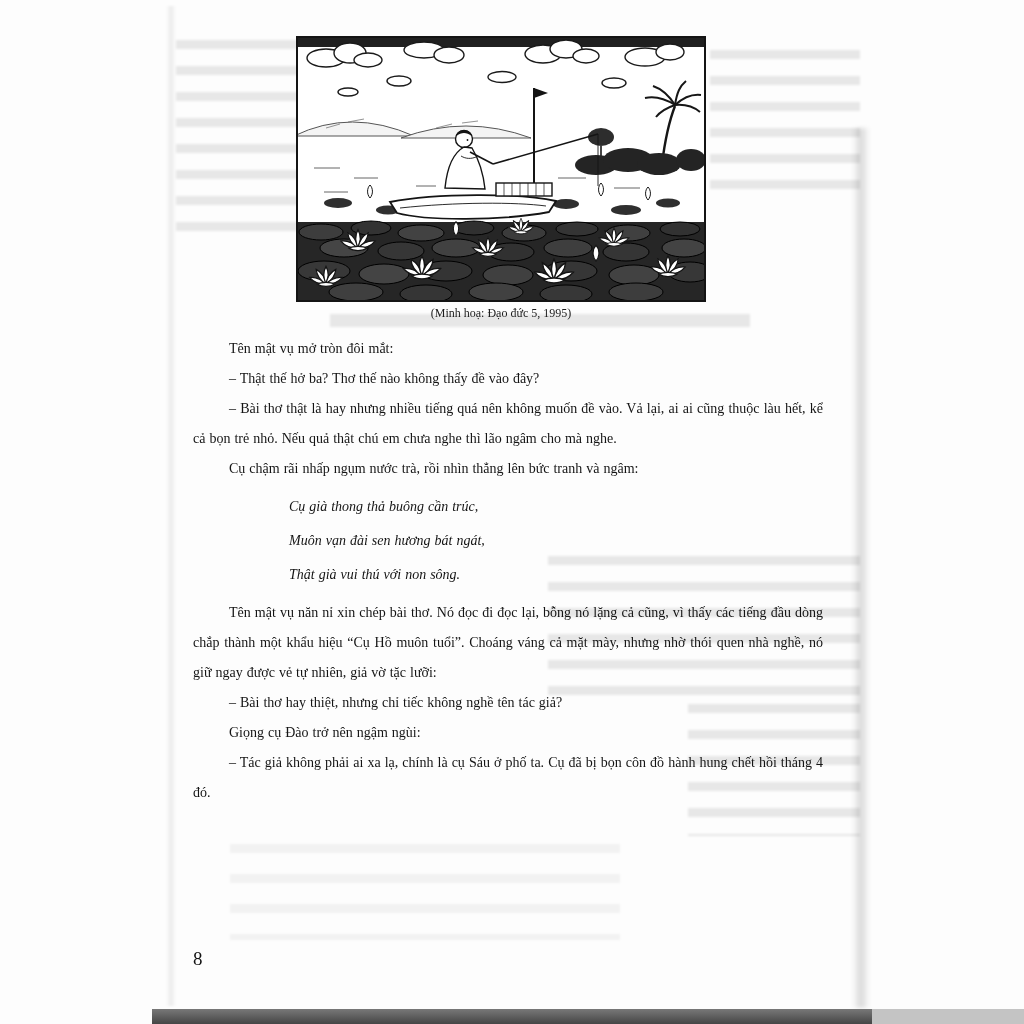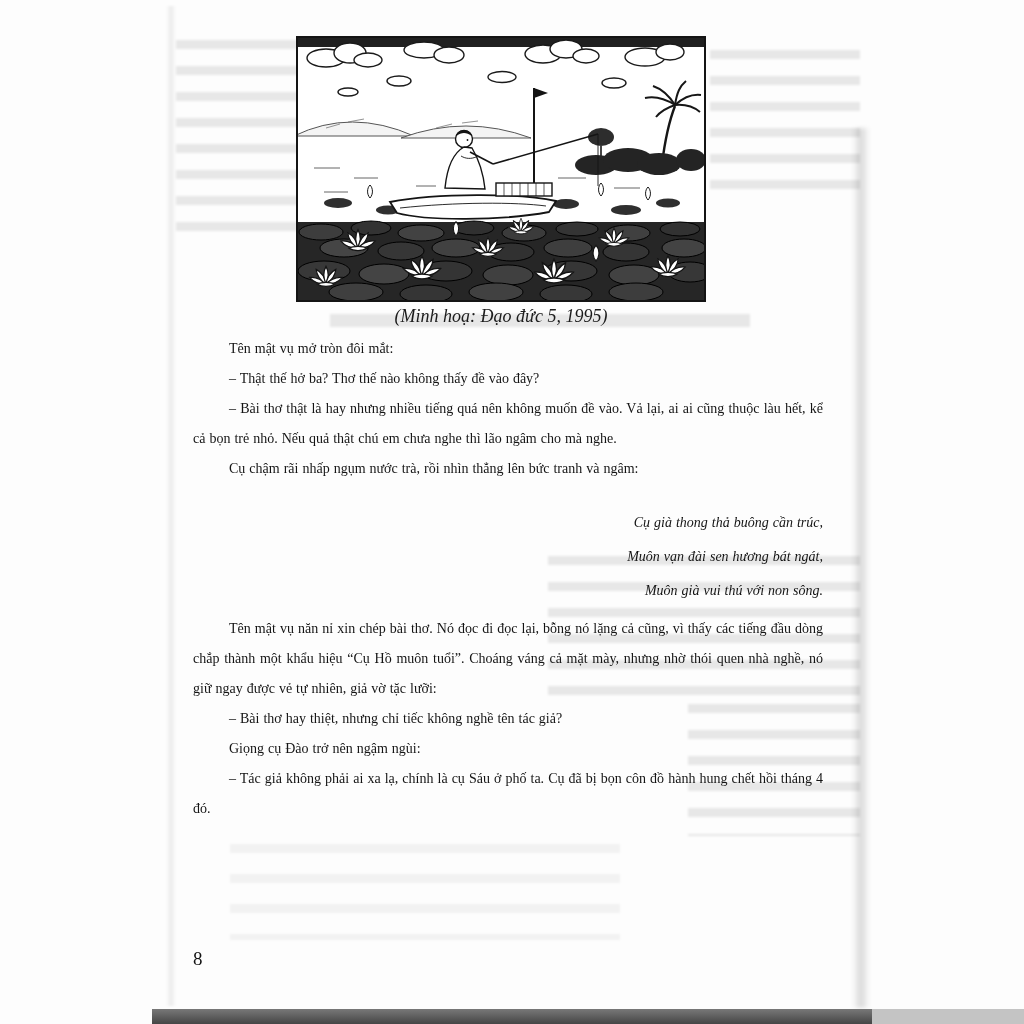--- a/index.html
+++ b/index.html
@@ -15,26 +15,26 @@
   .scan-bar{position:absolute;left:152px;top:1009px;width:720px;height:15px;
     background:linear-gradient(180deg,#787878,#454545);}
   .scan-bar-right{position:absolute;left:872px;top:1009px;width:152px;height:15px;background:#c4c4c4;}
   .ghost{position:absolute;filter:blur(1.3px);pointer-events:none;
     background:repeating-linear-gradient(180deg,rgba(40,40,40,0.10) 0px,rgba(40,40,40,0.10) 9px,transparent 9px,transparent 26px);}
   .ghost-bar{position:absolute;filter:blur(1.3px);pointer-events:none;background:rgba(40,40,40,0.10);}
   .ghost-weak{background:repeating-linear-gradient(180deg,rgba(40,40,40,0.05) 0px,rgba(40,40,40,0.05) 9px,transparent 9px,transparent 30px);}
   
   .illustration{position:absolute;left:296px;top:36px;width:410px;height:266px;margin:0;}
   .caption{position:absolute;left:296px;top:306px;width:410px;text-align:center;
-    font-style:italic;font-size:18px;color:#1c1c1c;}
+    font-size:12px;color:#1c1c1c;}
   
   .body{position:absolute;left:193px;top:334px;width:630px;
     font-size:14px;line-height:30px;text-align:justify;word-spacing:0.5px;}
   .body p{margin:0;text-indent:36px;}
-  .poem{margin:22px 0 6px 96px;font-style:italic;line-height:34px;text-align:right;}
+  .poem{margin:6px 0 6px 96px;font-style:italic;line-height:34px;text-align:left;}
   .page-number{position:absolute;left:193px;top:948px;font-size:19px;}
 </style>
 </head>
 <body>
 
 <div class="page">
 
   <div class="ghost" style="left:176px;top:40px;width:130px;height:196px;"></div>
   <div class="ghost" style="left:710px;top:50px;width:150px;height:152px;"></div>
   <div class="ghost-bar" style="left:330px;top:314px;width:420px;height:13px;"></div>
@@ -187,21 +187,21 @@
   <div class="caption">(Minh hoạ: Đạo đức 5, 1995)</div>
 
   <main class="body">
     <p>Tên mật vụ mở tròn đôi mắt:</p>
     <p>– Thật thế hở ba? Thơ thế nào không thấy đề vào đây?</p>
     <p>– Bài thơ thật là hay nhưng nhiều tiếng quá nên không muốn đề vào. Vả lại, ai ai cũng thuộc làu hết, kể cả bọn trẻ nhỏ. Nếu quả thật chú em chưa nghe thì lão ngâm cho mà nghe.</p>
     <p>Cụ chậm rãi nhấp ngụm nước trà, rồi nhìn thẳng lên bức tranh và ngâm:</p>
     <div class="poem">
       <div>Cụ già thong thả buông cần trúc,</div>
       <div>Muôn vạn đài sen hương bát ngát,</div>
-      <div>Muôn già vui thú với non sông.</div>
+      <div>Thật già vui thú với non sông.</div>
     </div>
     <p>Tên mật vụ năn nỉ xin chép bài thơ. Nó đọc đi đọc lại, bỗng nó lặng cả cũng, vì thấy các tiếng đầu dòng chắp thành một khẩu hiệu “Cụ Hồ muôn tuổi”. Choáng váng cả mặt mày, nhưng nhờ thói quen nhà nghề, nó giữ ngay được vẻ tự nhiên, giả vờ tặc lưỡi:</p>
     <p>– Bài thơ hay thiệt, nhưng chỉ tiếc không nghề tên tác giả?</p>
     <p>Giọng cụ Đào trở nên ngậm ngùi:</p>
     <p>– Tác giả không phải ai xa lạ, chính là cụ Sáu ở phố ta. Cụ đã bị bọn côn đồ hành hung chết hồi tháng 4 đó.</p>
   </main>
 
   <div class="page-number">8</div>
 
   <div class="edge-left"></div>

